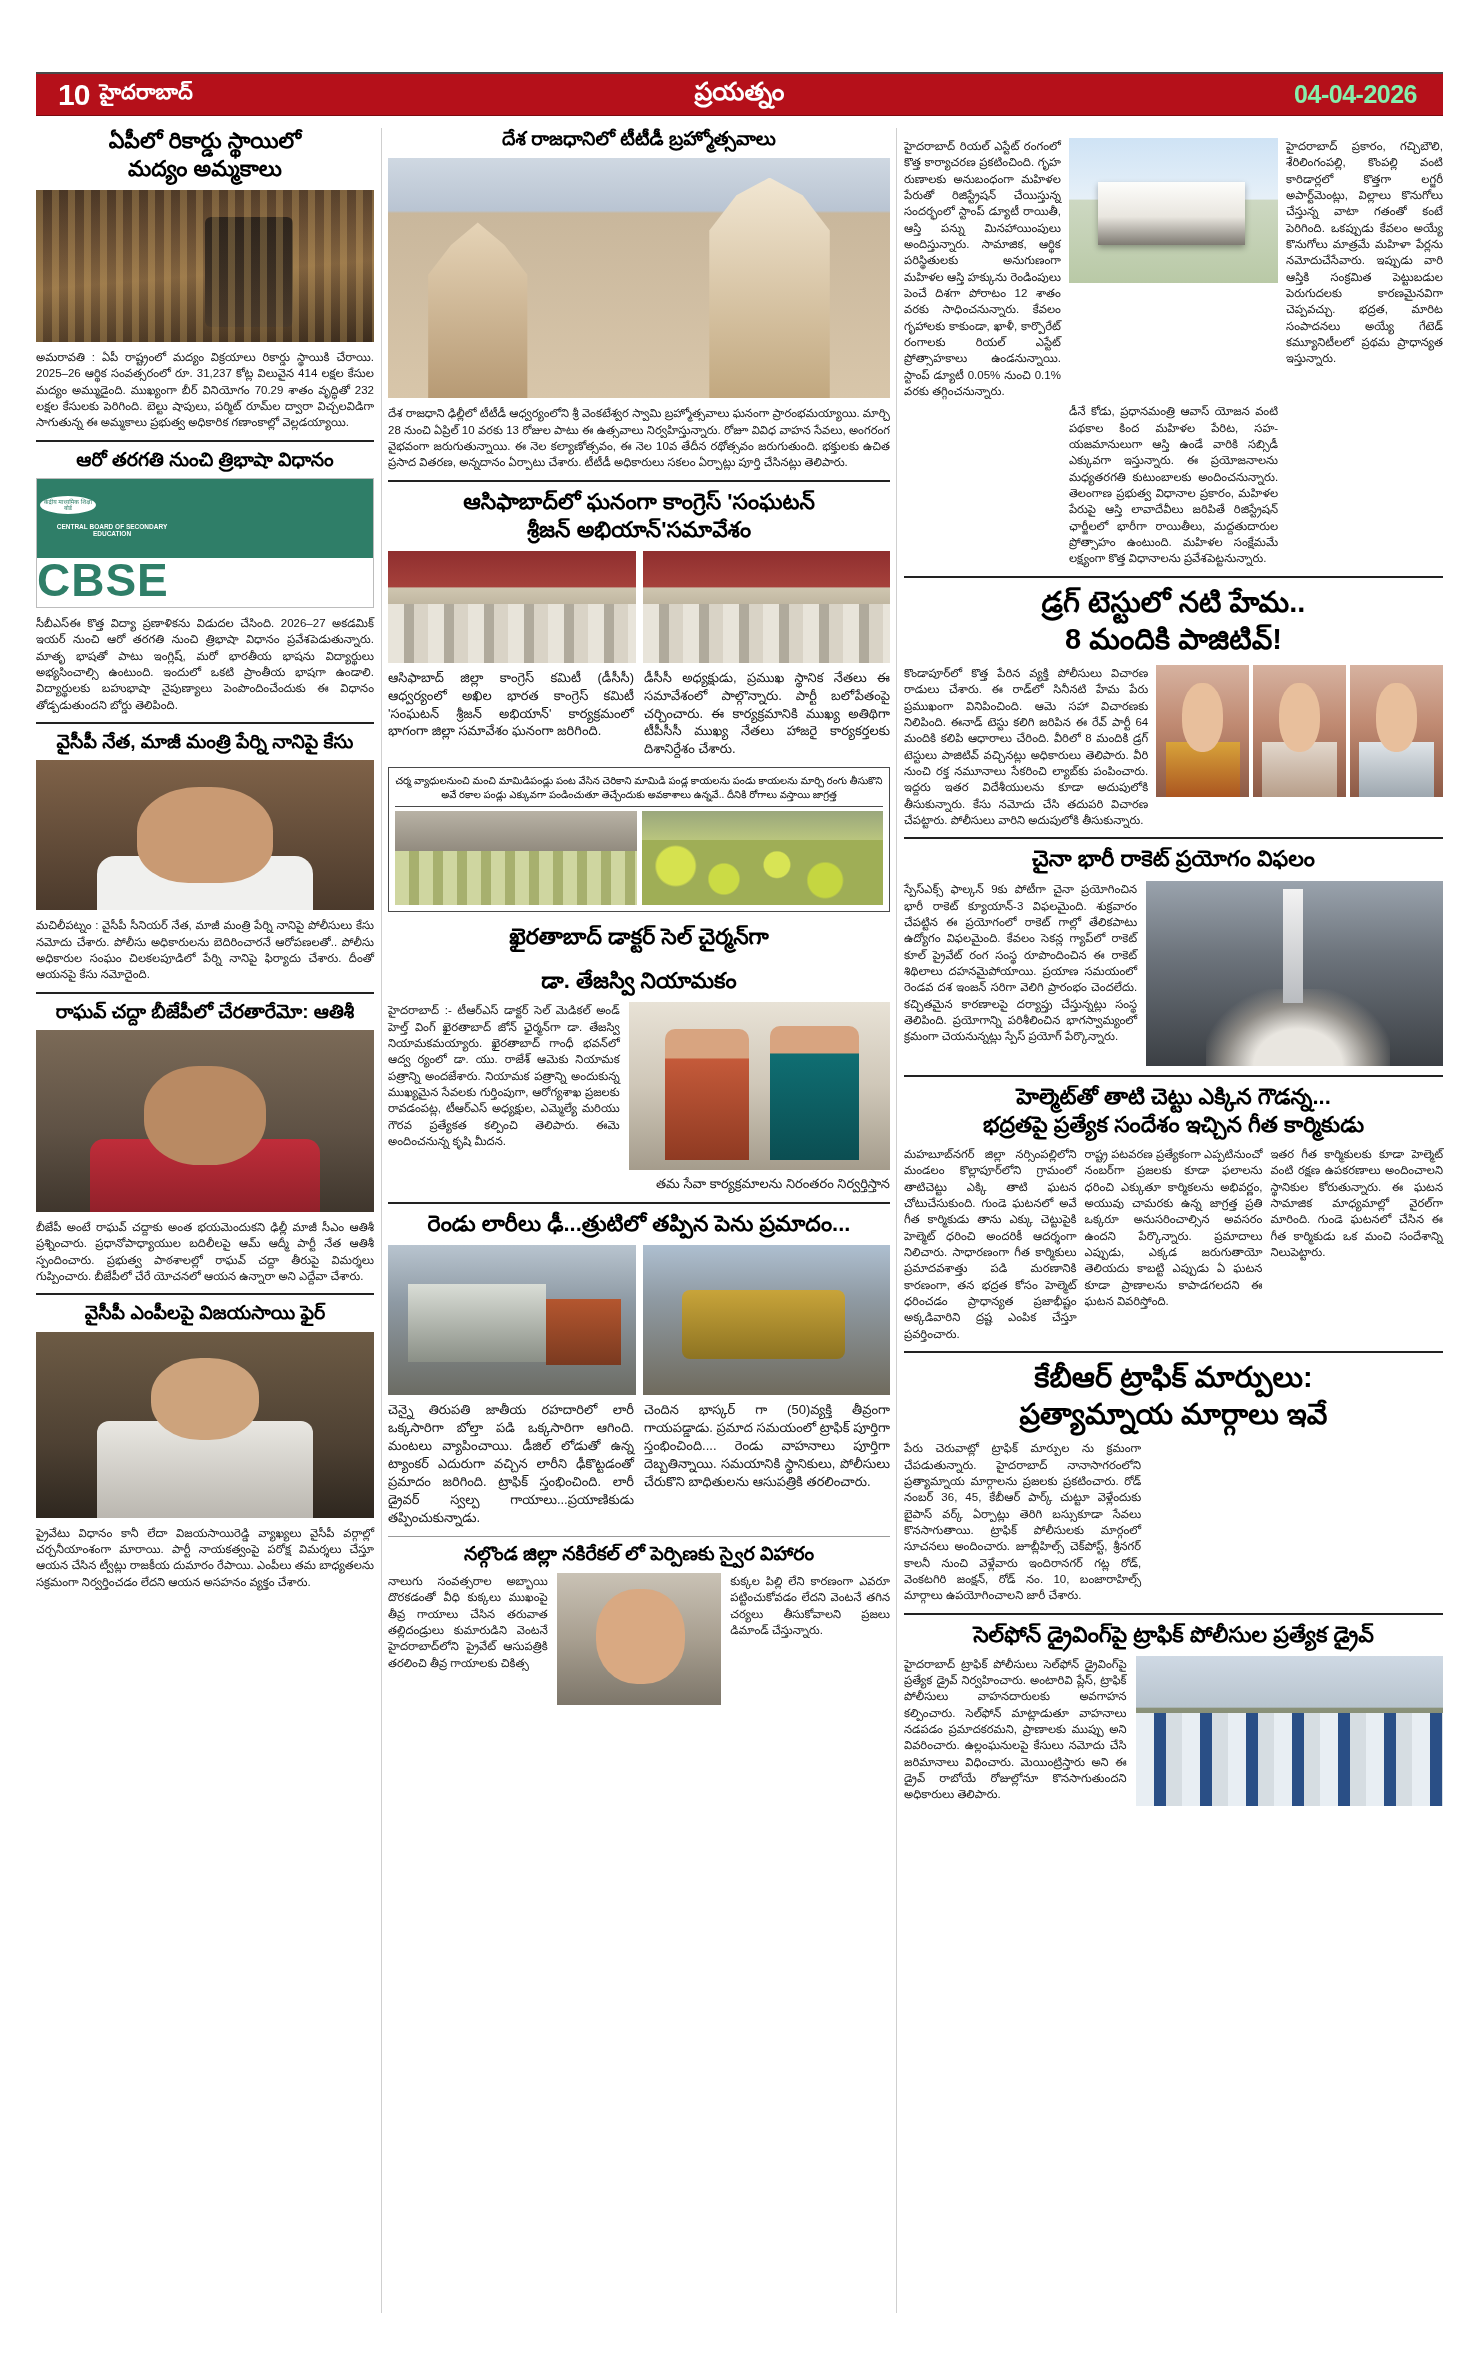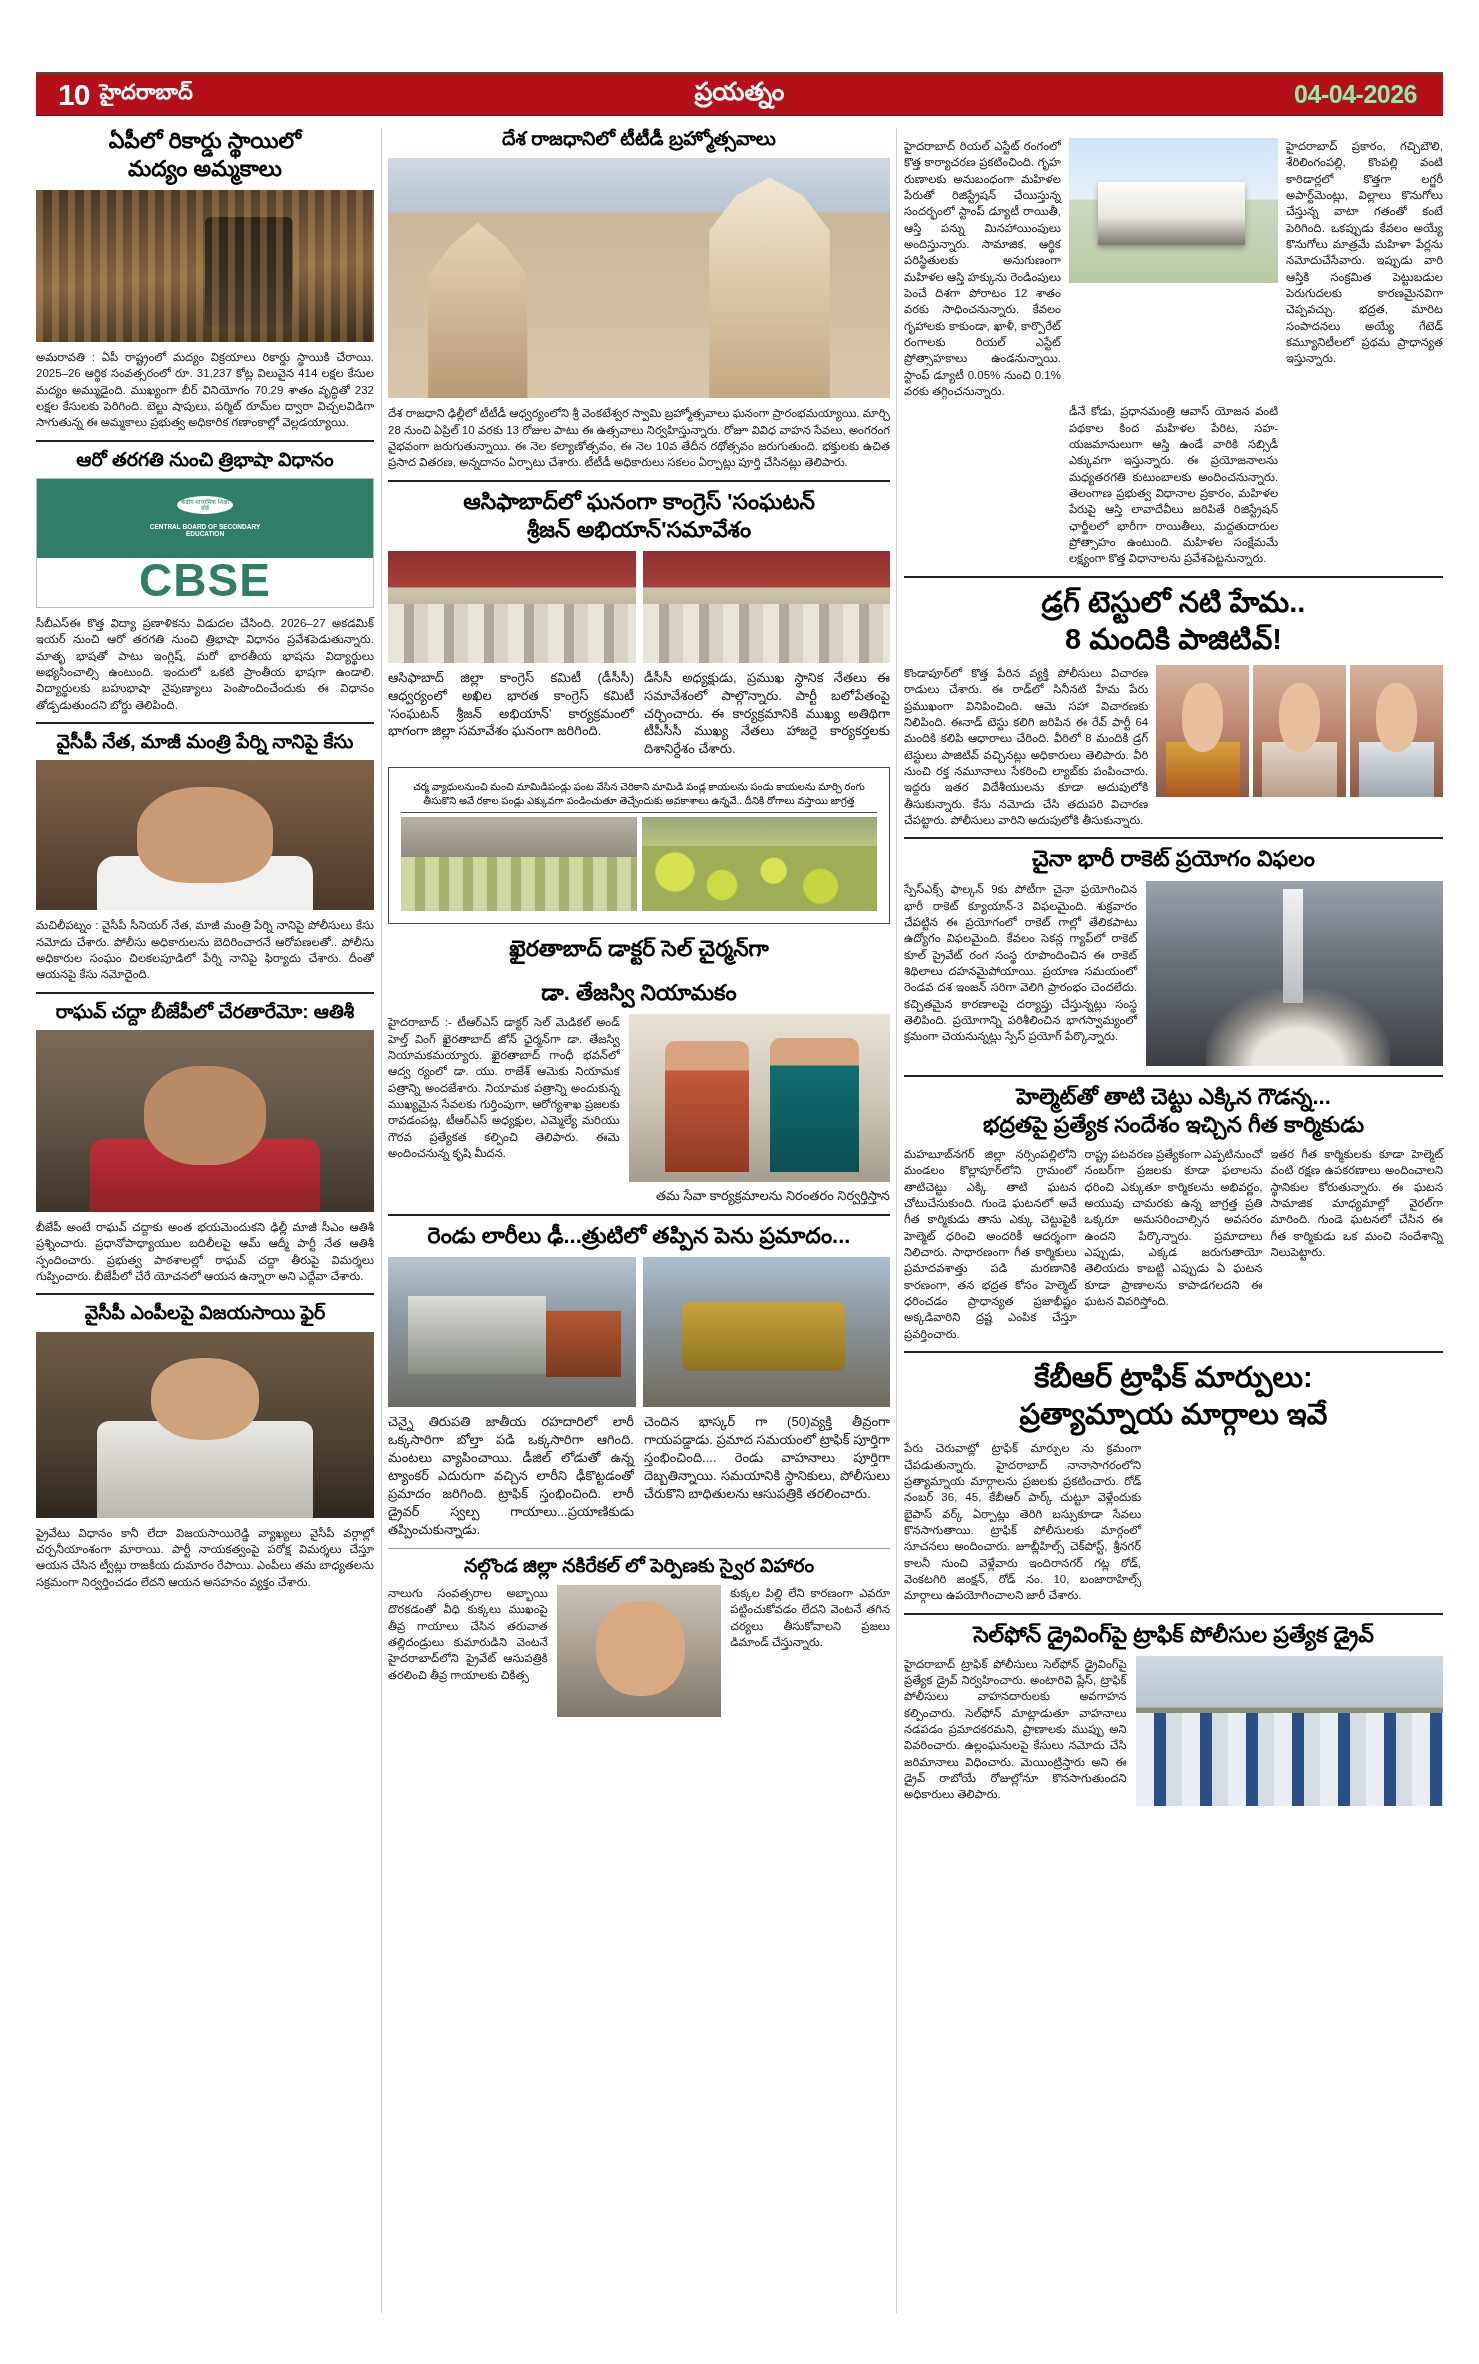--- a/index.html
+++ b/index.html
@@ -95,21 +95,21 @@
       background:linear-gradient(180deg,#2c241d,#4b3c2c); border-radius:6px; }
 
   .ph-cbse {
     background:#ffffff;
     border:1px solid #bcbcbc;
     display:flex; align-items:center; justify-content:center; flex-direction:column;
   }
   .cbse-inner {
     width:100%; height:100%;
     background: linear-gradient(180deg,#2f7e68 0%,#2f7e68 62%, #ffffff 62%, #ffffff 100%);
-    display:flex; flex-direction:column; align-items:center; justify-content:flex-start;
+    display:flex; flex-direction:column; justify-content:flex-start;
     padding-top:14px;
   }
   .cbse-seal {
     width:62px; height:62px; border-radius:50%;
     background:#ffffff; border:3px solid #2f7e68;
     display:flex; align-items:center; justify-content:center;
     font-size:8px; color:#2f7e68; text-align:center; line-height:1.05;
     overflow:hidden;
   }
   .cbse-word { margin-top:6px; font-size:12px; color:#ffffff; font-weight:bold; }
@@ -212,21 +212,21 @@
       background:linear-gradient(180deg,#e2d7cc,#b59b86); }
   .ph-hema3::before{ content:""; position:absolute; left:10%; top:58%; width:80%; height:44%;
       background:linear-gradient(180deg,#dfe4e8,#9aa4ac); }
 
   .ph-doctor { background:linear-gradient(180deg,#e8e2d6 0%,#cfc7b8 50%,#a59c8c 100%); }
   .ph-doctor::after{ content:""; position:absolute; left:14%; top:16%; width:32%; height:78%;
       background:linear-gradient(180deg,#d8a480 0 22%, #c45a3a 23%, #8f3a22 100%); border-radius:10px 10px 0 0; }
   .ph-doctor::before{ content:""; position:absolute; right:12%; top:14%; width:34%; height:80%;
       background:linear-gradient(180deg,#d8a480 0 20%, #0f6e72 21%, #0b4e52 100%); border-radius:10px 10px 0 0; }
 
-  .photobox { border:1px solid #4a4a4a; padding:12px; }
+  .photobox { border:1px solid #4a4a4a; padding:6px; }
   .photobox .inner-rule { border-top:1px solid #4a4a4a; margin:5px 0 4px; }
 
   .tiny-note { font-size:10px; line-height:1.35; text-align:center; }
 </style>
 </head>
 <body>
 
 <div class="page">
 
   <div class="masthead">

